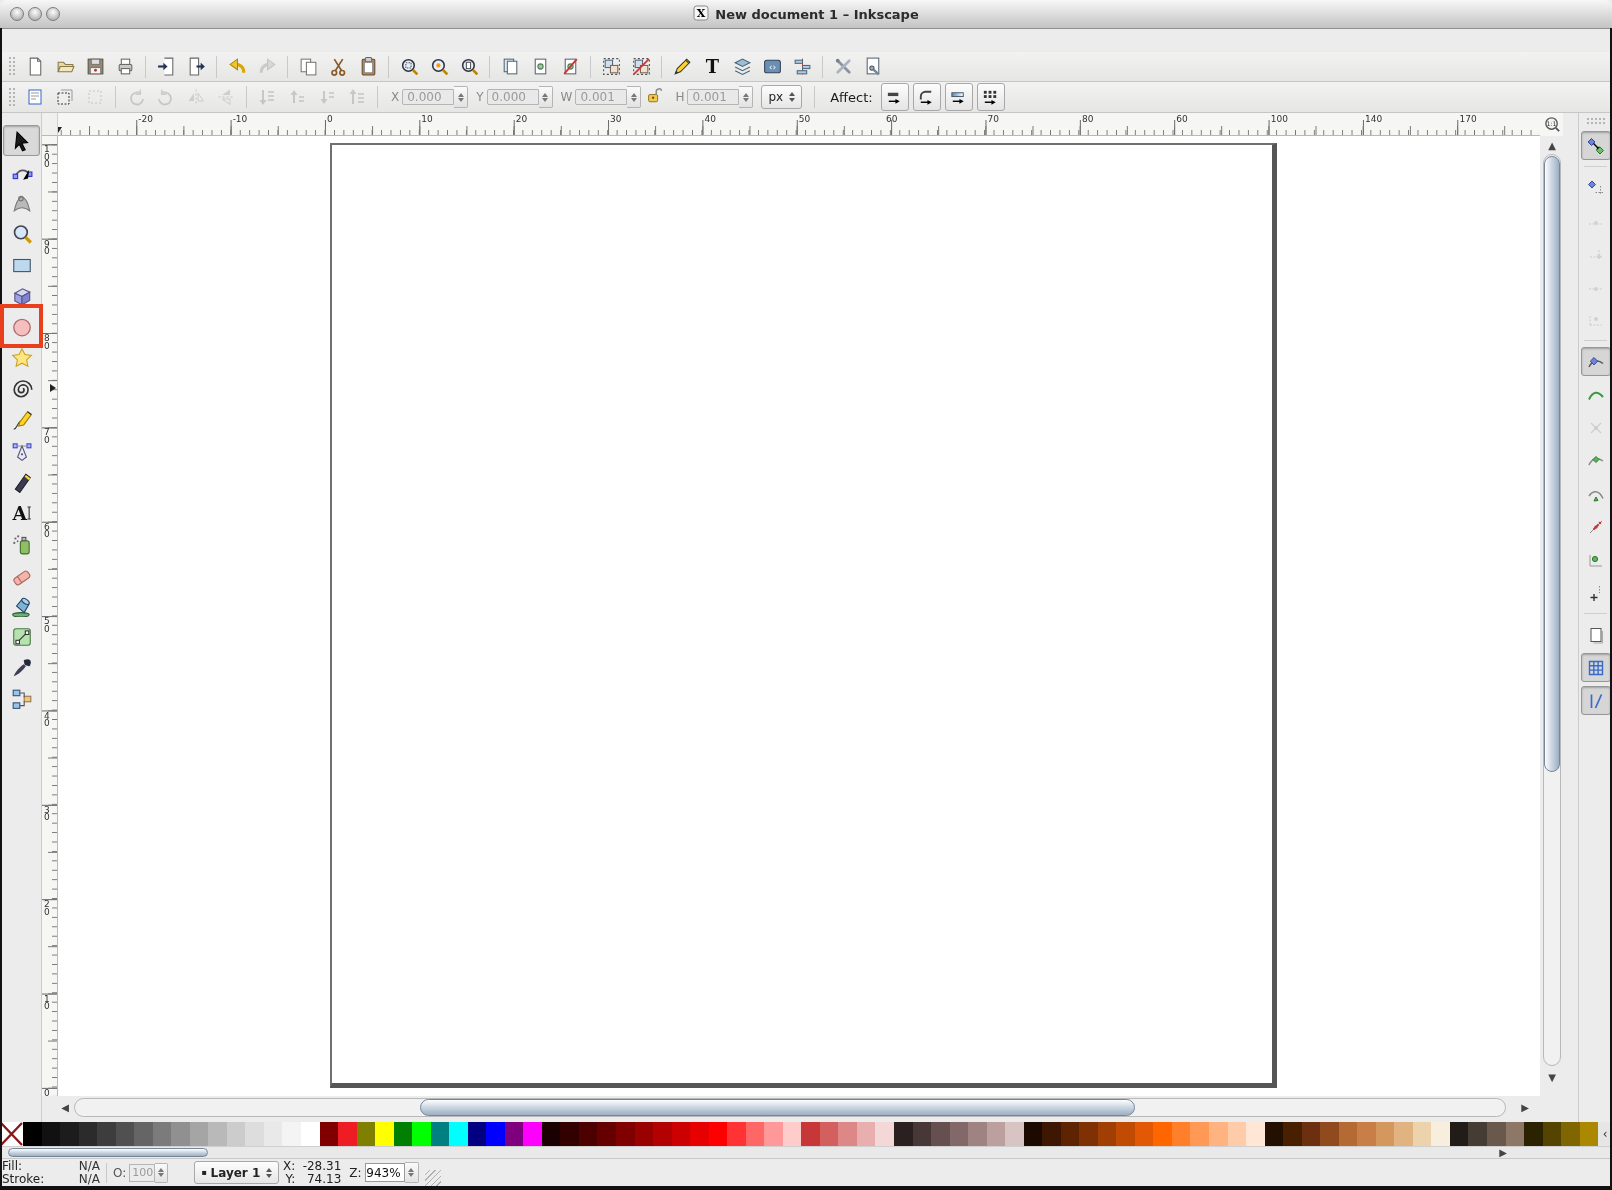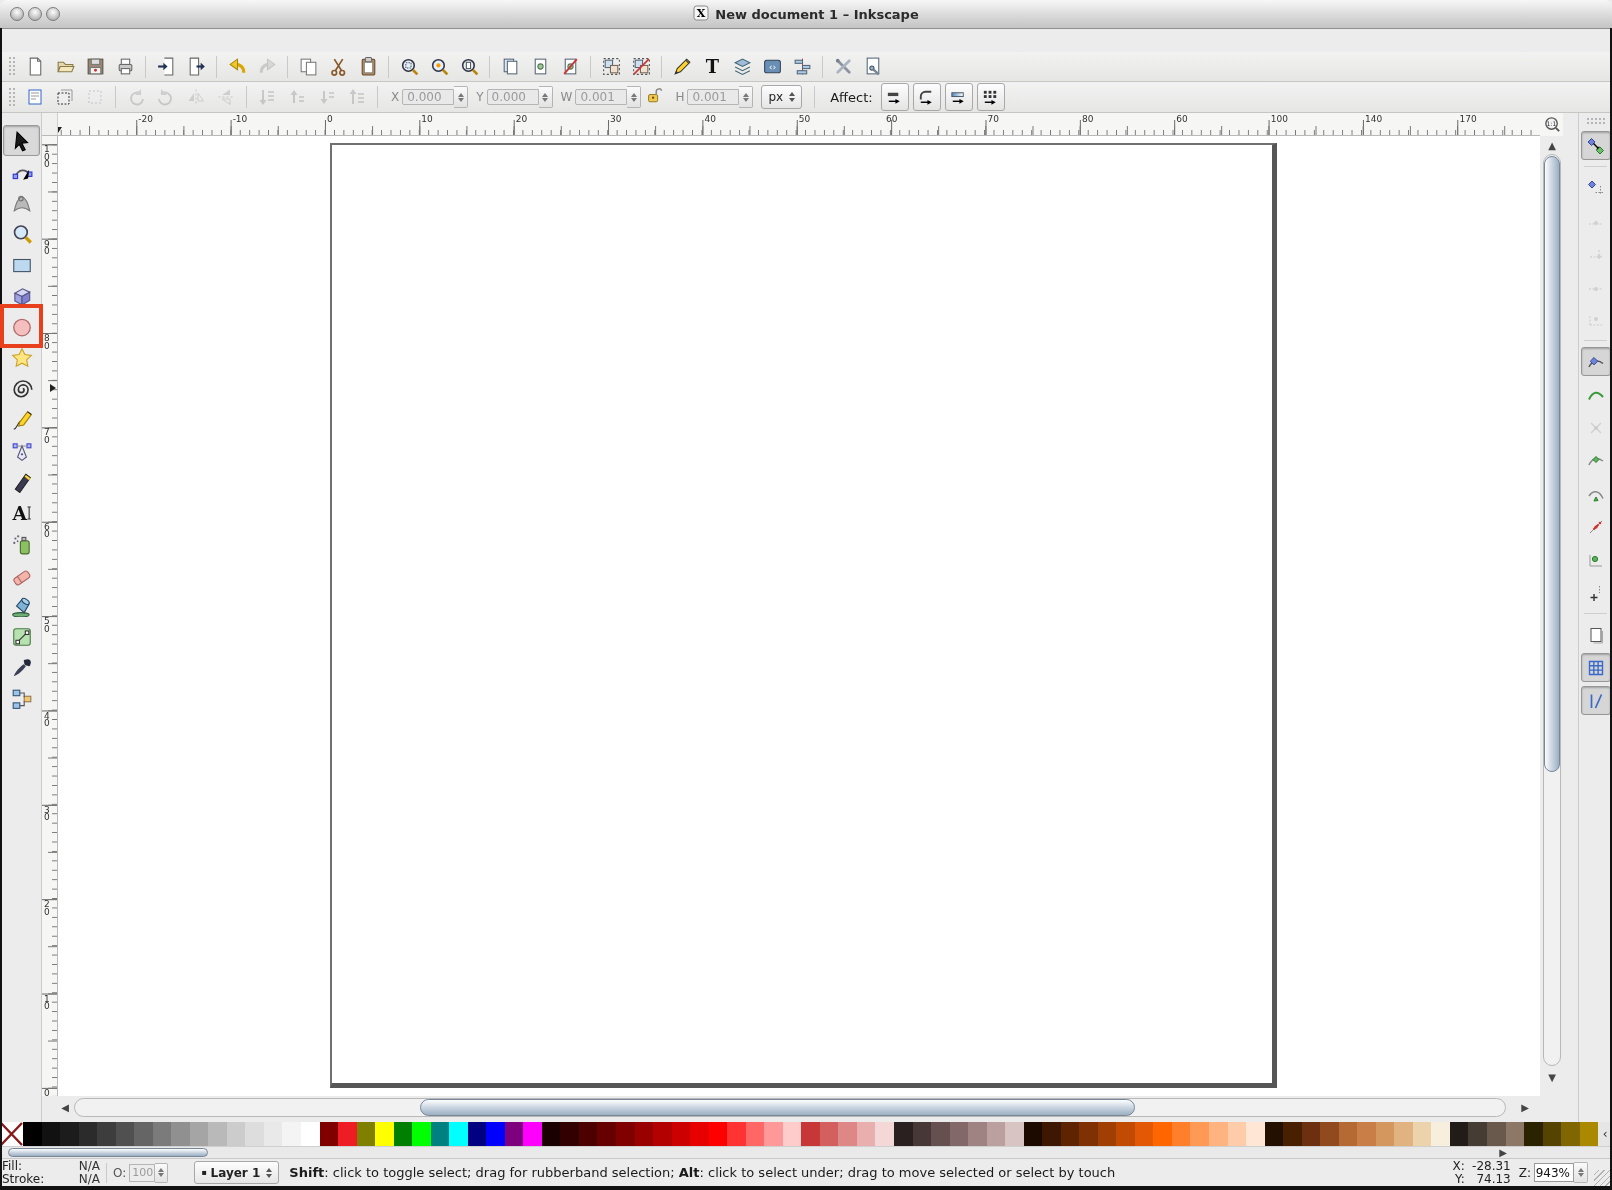--- a/index.html
+++ b/index.html
@@ -904,21 +904,20 @@
       </div>
     <span id="eye-slot" style="margin:0 6px 0 10px"></span>
     <span id="locklayer-slot" style="margin:0 8px 0 2px"></span>
     <div class="combo" id="layer-combo">
       <span><span style="font-size:8px;vertical-align:2px">▪</span> <b>Layer 1</b></span>
       <div class="updown">
           <div class="up"></div>
           <div class="dn"></div>
         </div>
     </div>
-    <div id="status-message"><b>Shift</b><span>: click to toggle select; drag for rubberband selection; </span><b>Alt</b><span>: click to select under; drag to move selected or select by touch</span></div>
     <div id="xy-block">
       <span>X:</span>
         <span>-28.31</span>
       <span>Y:</span>
         <span>74.13</span>
     </div>
     <span style="margin-right:3px">Z:</span>
     <div id="zoom-field">
         <span>943%</span>
       </div>

